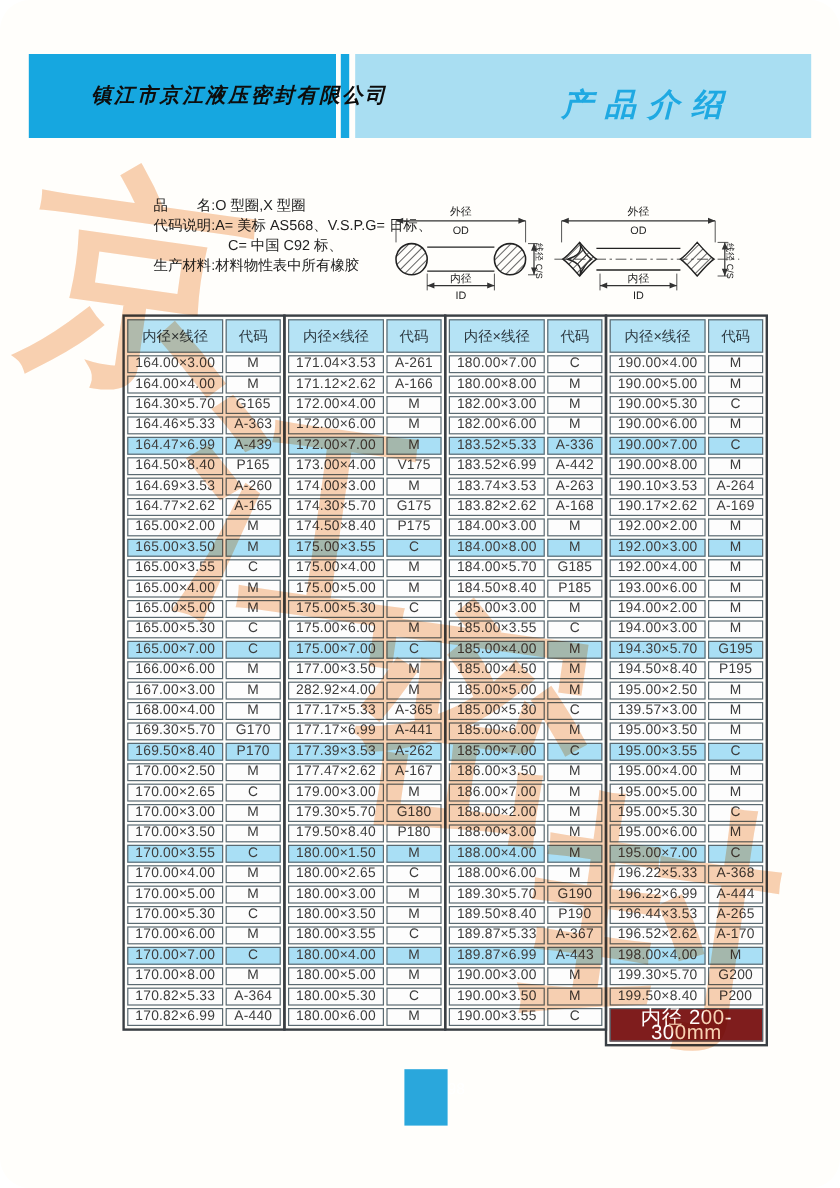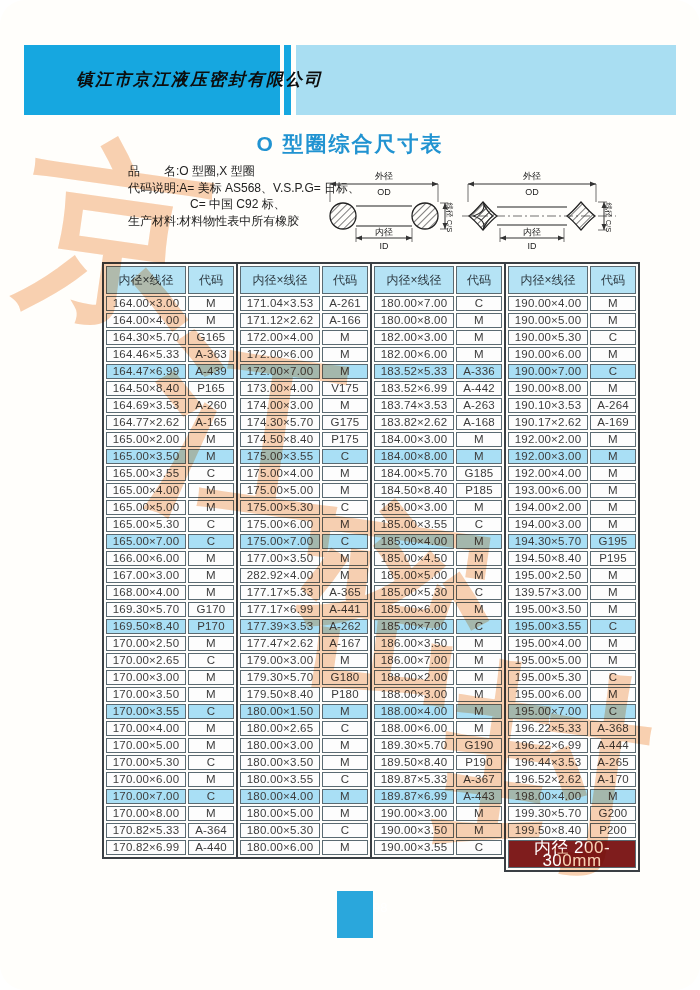--- a/index.html
+++ b/index.html
@@ -46,22 +46,22 @@
 </style>
 </head>
 <body>
 
 <div class="page">
 
   <div class="bar-dark"></div>
   <div class="bar-stripe"></div>
   <div class="bar-light"></div>
   <div class="company">镇江市京江液压密封有限公司</div>
-
-  <div class="page-title">O 型圈综合尺寸表</div>
+  <div class="section-title">产品介绍</div>
+
 
   <div class="info">
     <div>品　　名:O 型圈,X 型圈</div>
     <div>代码说明:A= 美标 AS568、V.S.P.G= 日标、</div>
     <div class="indent">C= 中国 C92 标、</div>
     <div>生产材料:材料物性表中所有橡胶</div>
   </div>
 
   <svg class="diag1" width="132" height="82" viewBox="0 0 132 82">
     <defs>

